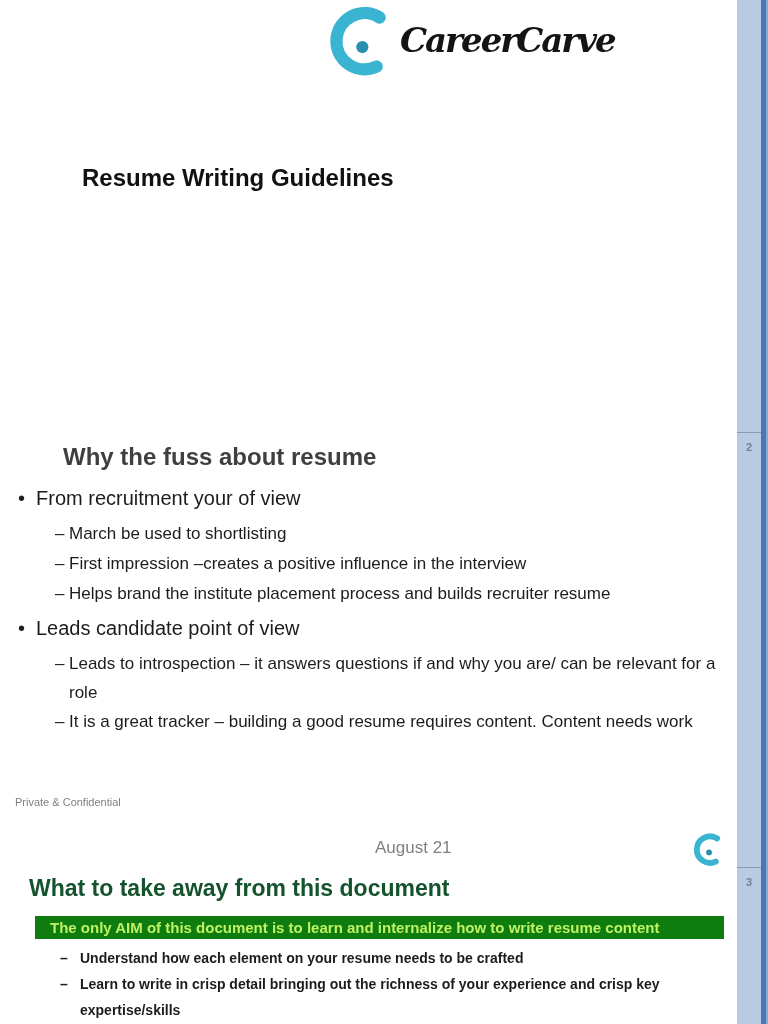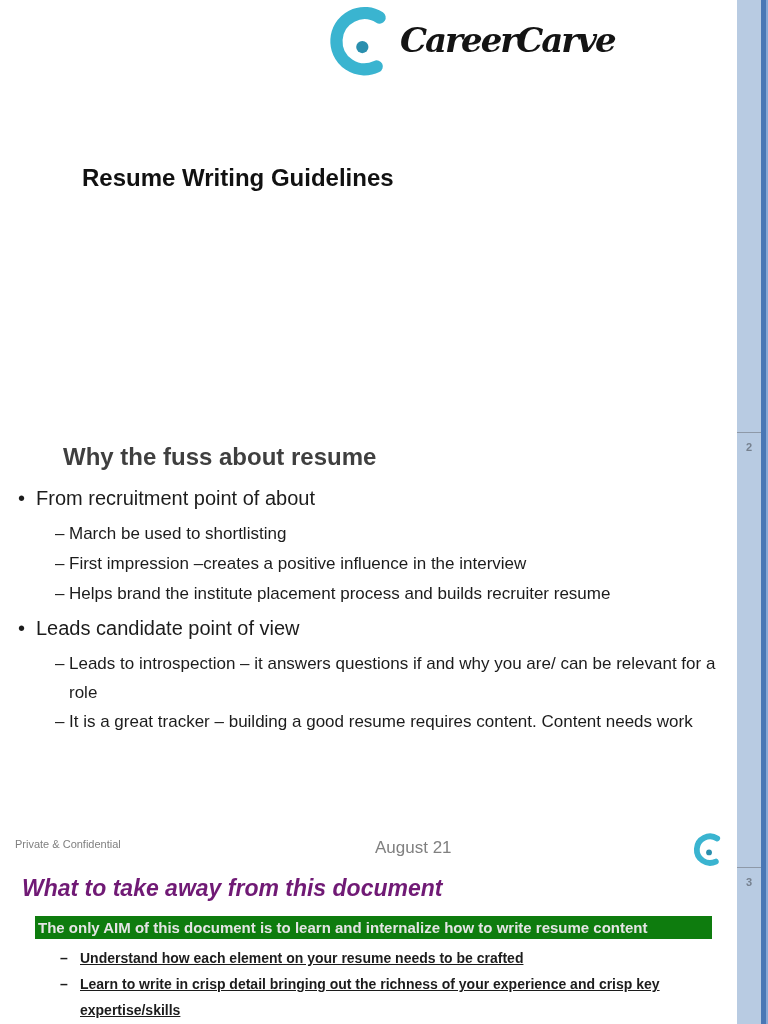--- a/index.html
+++ b/index.html
@@ -39,33 +39,33 @@
   .sub-row{display:flex;align-items:flex-start;font-size:17px;color:#1c1c1c;line-height:29px;}
   .sub-dash{flex:0 0 14px;width:14px;}
   .sub-text{max-width:648px;}
   .s1{left:55px;top:519px;}
   .s2{left:55px;top:549px;}
   .s3{left:55px;top:579px;}
   .s4{left:55px;top:649px;}
   .s5{left:55px;top:707px;}
 
   
-  .footer-left{left:15px;top:838px;font-size:11px;color:#808080;}
+  .footer-left{left:15px;top:796px;font-size:11px;color:#808080;}
   .footer-center{left:375px;top:838px;font-size:17px;color:#808080;}
   .footer-logo{left:690px;top:830px;width:34px;height:40px;}
 
   
-  .s3-heading{left:22px;top:875px;font-size:23px;font-weight:bold;color:#701a75;font-style:italic;}
+  .s3-heading{left:29px;top:875px;font-size:23px;font-weight:bold;color:#14532d;}
   .highlight-bar{left:35px;top:916px;width:674px;height:23px;line-height:23px;
-    background:#0e7c0e;color:#e5e5e5;font-size:15px;font-weight:bold;
-    padding-left:3px;white-space:nowrap;overflow:hidden;}
+    background:#0e7c0e;color:#bef264;font-size:15px;font-weight:bold;
+    padding-left:15px;white-space:nowrap;overflow:hidden;}
   .p3-sub{display:flex;align-items:flex-start;font-size:14px;font-weight:bold;
     color:#1c1c1c;line-height:26px;}
   .p3-dash{flex:0 0 20px;width:20px;}
-  .p3-text{max-width:648px;text-decoration:underline;}
+  .p3-text{max-width:648px;}
   .p3s1{left:60px;top:945px;}
   .p3s2{left:60px;top:971px;}
 </style>
 </head>
 <body>
 
 <div class="abs sidebar">
   <div class="sidebar-thumb"></div>
   <div class="sidebar-edge"></div>
   <div class="page-divider divider-2"></div>
@@ -81,21 +81,21 @@
   </svg>
 </div>
 <div class="abs logo-word">CareerCarve</div>
 
 <div class="abs slide1-title">Resume Writing Guidelines</div>
 
 <div class="abs s2-heading">Why the fuss about resume</div>
 
 <div class="abs bullet-row b1">
   <span class="bullet-glyph">•</span>
-  <span>From recruitment point of about</span>
+  <span>From recruitment your of view</span>
 </div>
 <div class="abs sub-row s1">
   <span class="sub-dash">–</span>
   <span class="sub-text">March be used to shortlisting</span>
 </div>
 <div class="abs sub-row s2">
   <span class="sub-dash">–</span>
   <span class="sub-text">First impression –creates a positive influence in the interview</span>
 </div>
 <div class="abs sub-row s3">

